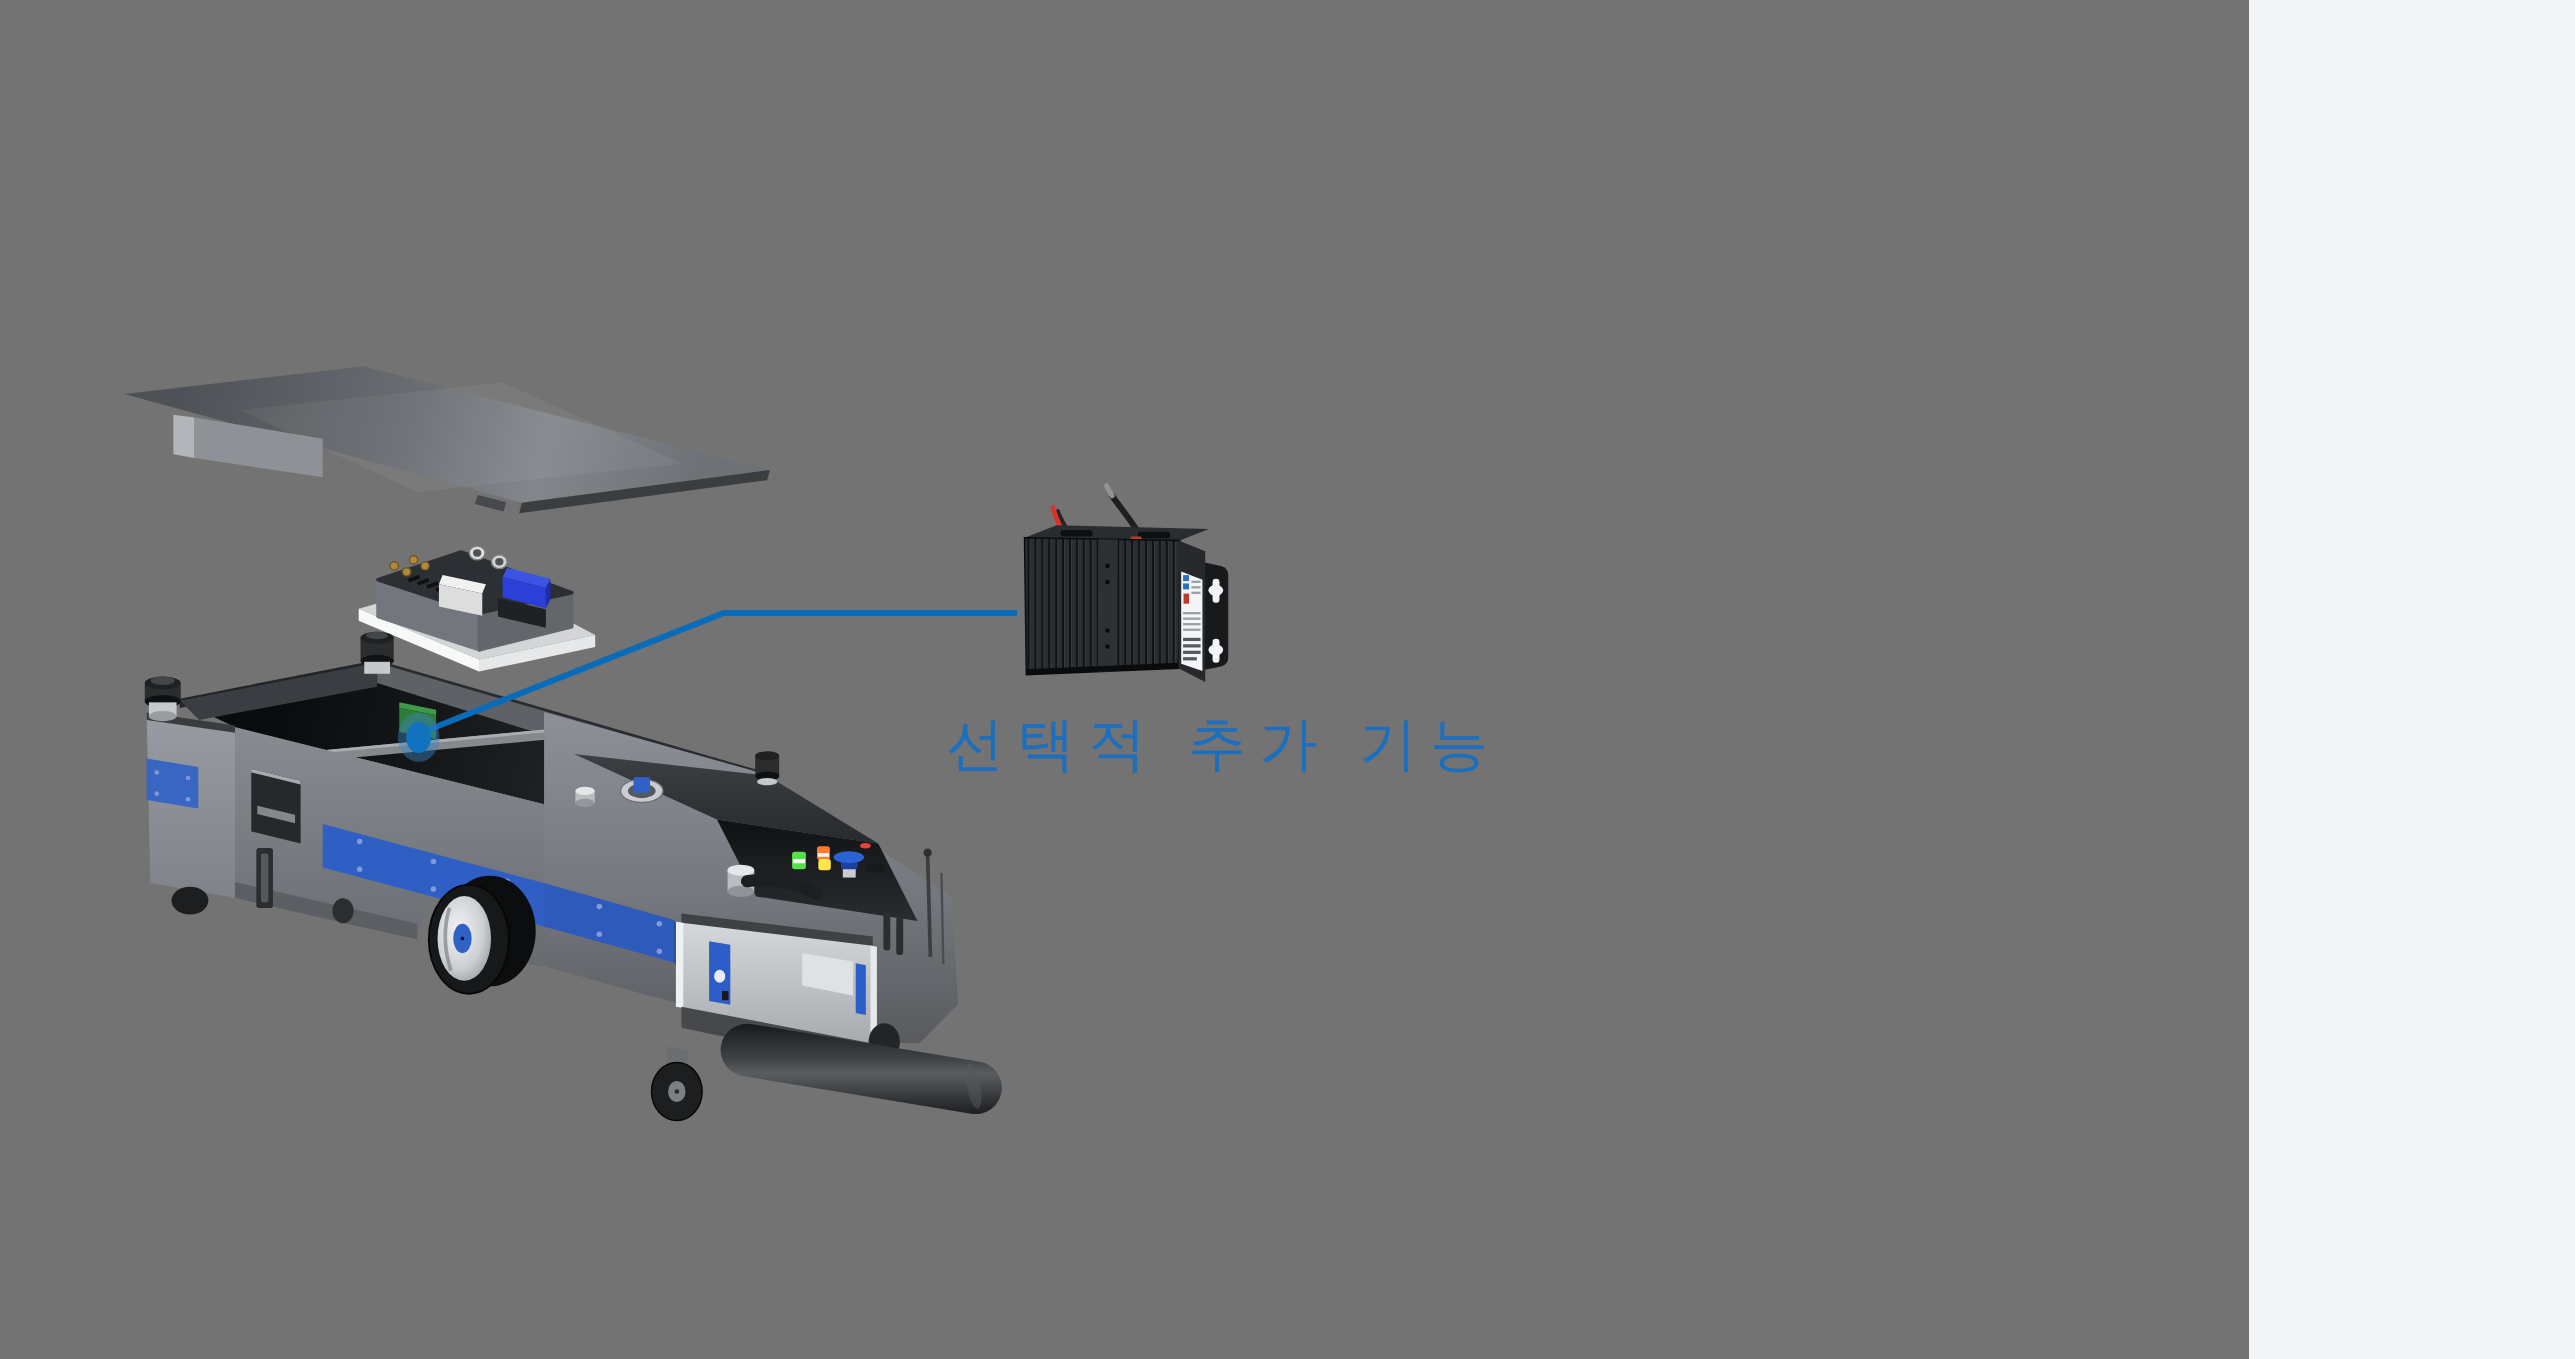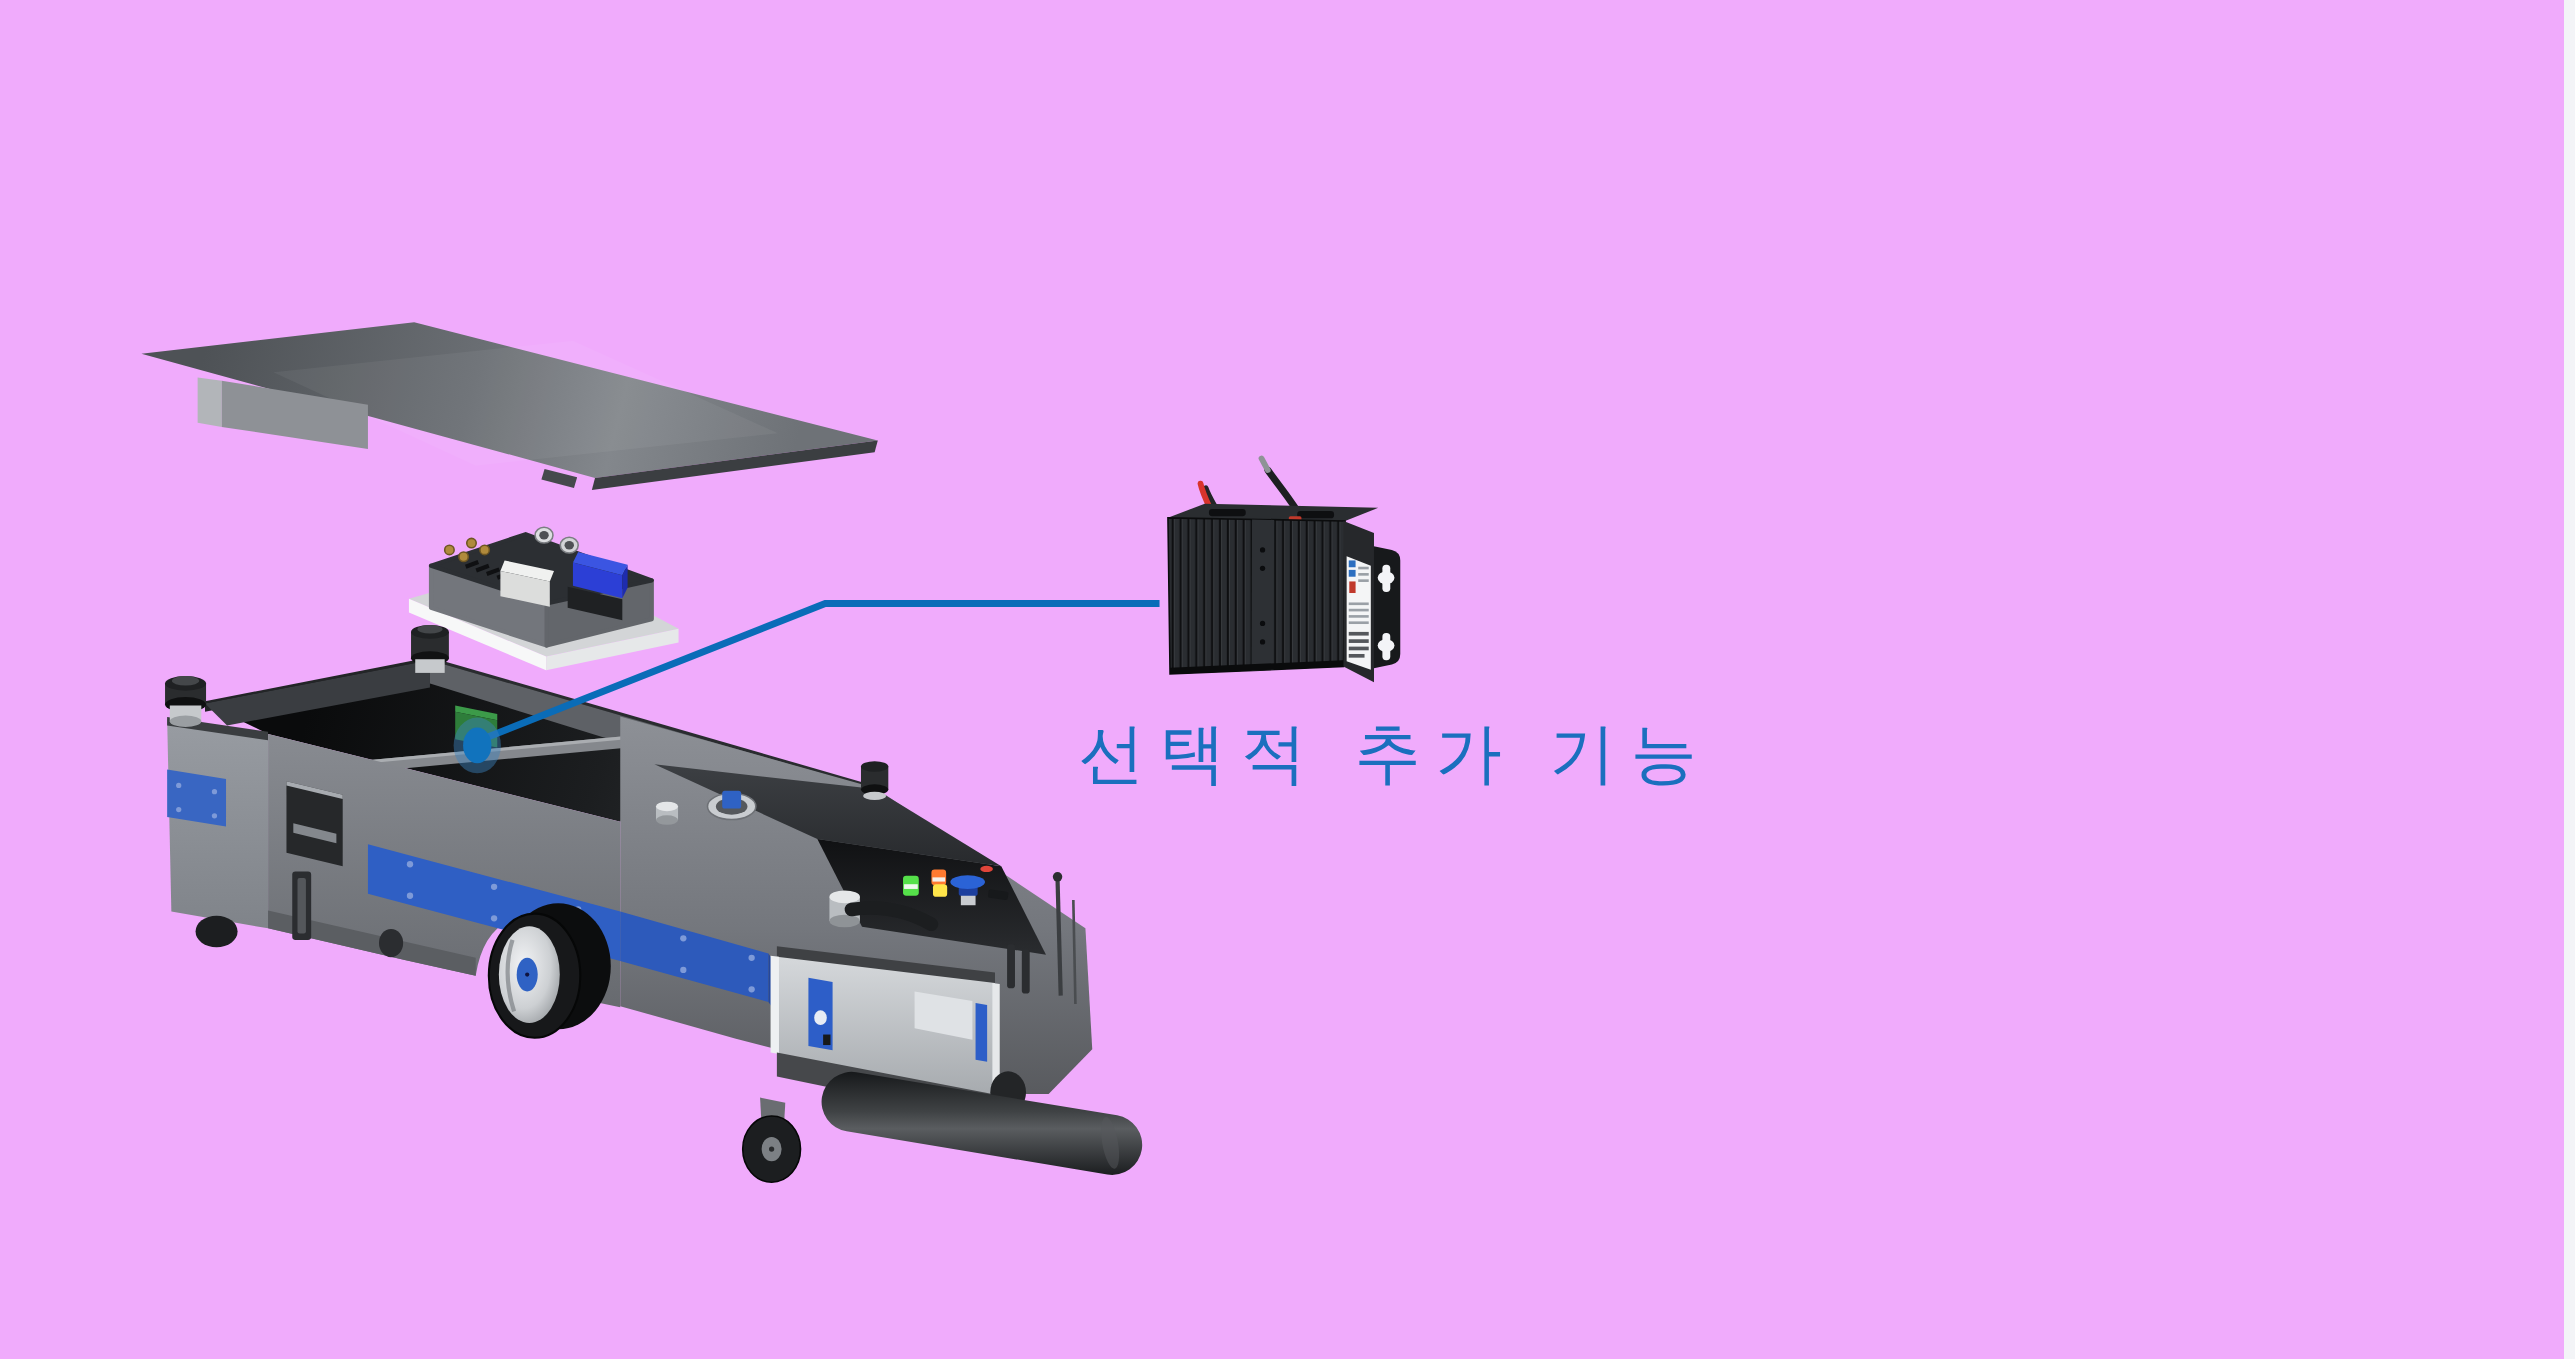--- a/index.html
+++ b/index.html
@@ -1,16 +1,16 @@
 <!DOCTYPE html>
 <html style="font-size:8.4px"><head>
 <meta charset="utf-8">
 <style>
   html,body{margin:0;padding:0;background:#f3f4f7;}
-  .stage{position:relative;width:2564px;height:1360px;background:#f0abfc;overflow:hidden;
+  .stage{position:relative;width:2249px;height:1360px;background:#737373;overflow:hidden;
          font-family:"Liberation Sans", sans-serif;}
   .stage svg{display:block;width:100%;height:100%;}
   text.caption{font-family:"Liberation Sans", sans-serif;font-weight:400;}
 </style>
 </head>
 <body>
 
 <div class="stage">
 <svg viewBox="0 0 4878 2575" xmlns="http://www.w3.org/2000/svg">
   <defs>

